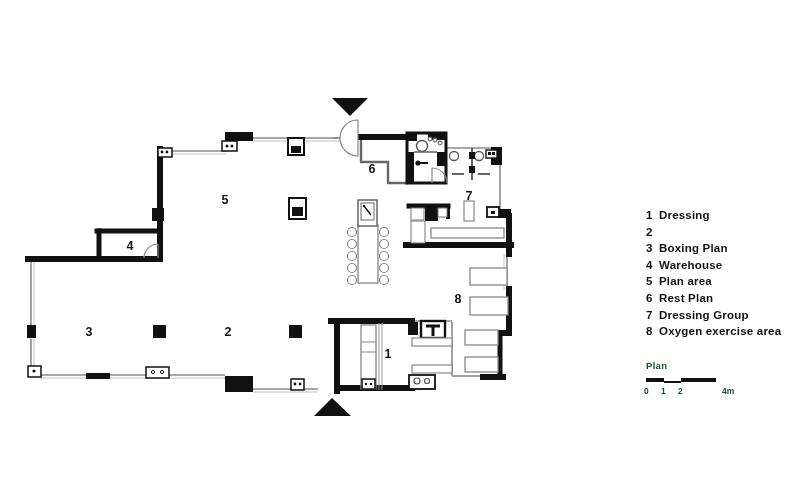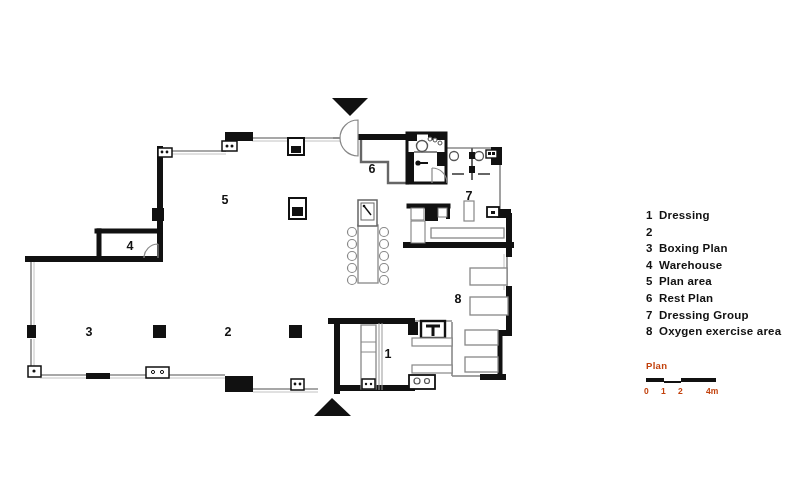--- a/index.html
+++ b/index.html
@@ -5,30 +5,30 @@
   html,body{margin:0;padding:0;background:#fff;}
   #stage{position:relative;width:800px;height:500px;background:#ffffff;overflow:hidden;
          font-family:"Liberation Sans", sans-serif;}
   #plan-svg{position:absolute;left:0;top:0;}
   .num-label{font-family:"Liberation Sans",sans-serif;font-weight:bold;font-size:12.5px;fill:#111;}
   
   #legend{position:absolute;left:646px;top:207px;color:#111;}
   .legend-row{display:flex;align-items:baseline;line-height:16.6px;font-size:11.5px;font-weight:bold;letter-spacing:.2px;}
   .legend-num{width:13px;flex:none;}
   
-  #scale{position:absolute;left:646px;top:360px;width:110px;color:#c2410c;}
+  #scale{position:absolute;left:646px;top:360px;width:110px;color:#14532d;}
   #scale-title{font-size:9.5px;font-weight:bold;letter-spacing:.3px;}
   #scale-bar{position:relative;margin-top:7px;width:70px;height:6px;}
   .seg{position:absolute;background:#111;}
   #seg-0{left:0;top:0;width:18px;height:3.5px;}
   #seg-1{left:18px;top:2.5px;width:17px;height:2px;}
   #seg-2{left:35px;top:0;width:35px;height:3.5px;}
   #scale-ticks{position:relative;height:10px;margin-top:2px;font-size:8.5px;font-weight:bold;}
   #scale-ticks span{position:absolute;top:0;}
-  #tick-0{left:-2px;} #tick-1{left:15px;} #tick-2{left:32px;} #tick-3{left:60px;}
+  #tick-0{left:-2px;} #tick-1{left:15px;} #tick-2{left:32px;} #tick-3{left:76px;}
 </style>
 </head>
 <body>
 
 <div id="stage">
 
   <svg id="plan-svg" width="800" height="500" viewBox="0 0 800 500">
 
     <g stroke="#8a8a8a" stroke-width="1.6" fill="none">
       <path d="M157,151 L226,151"></path>

